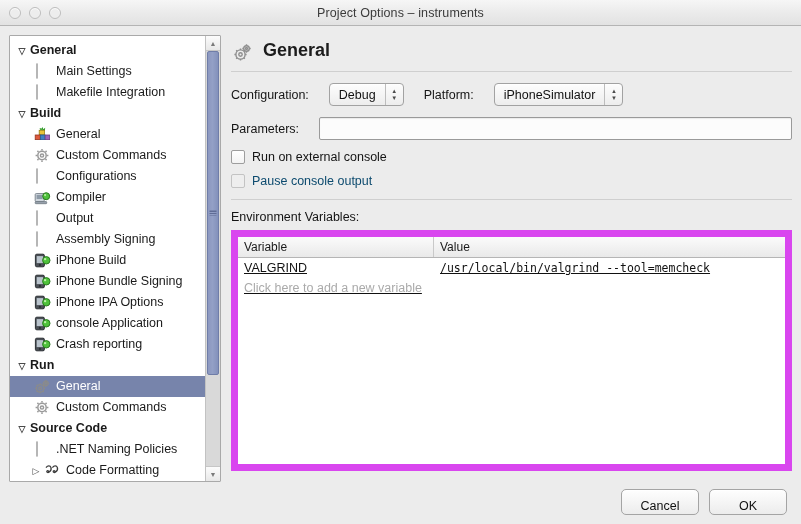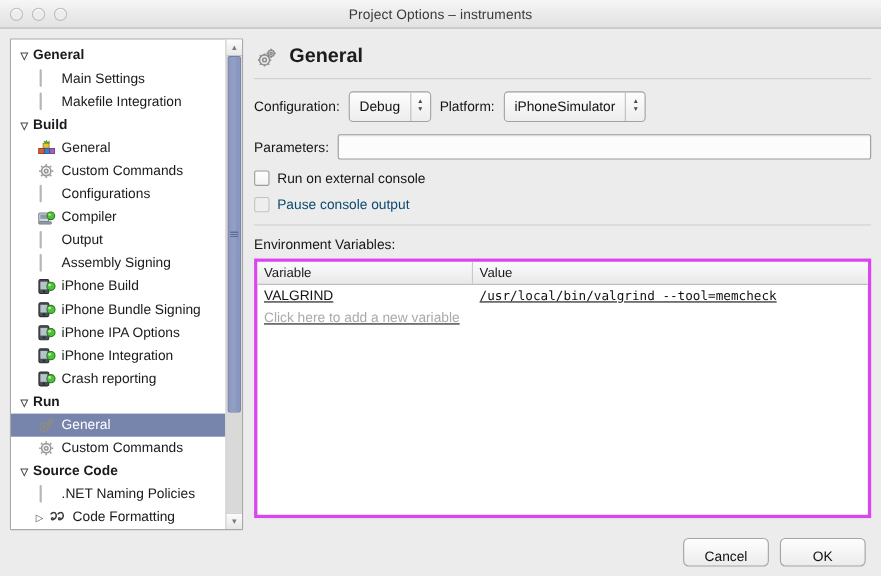--- a/index.html
+++ b/index.html
@@ -159,30 +159,30 @@
     font-size: 18px; font-weight: bold; color: #1c1c1c;
     line-height: 1;
   }
   .hrule {
     height: 1px; background: #cfcfcf;
     margin: 6px 0 0 0;
   }
 
   .row {
     display: flex; align-items: center;
-    gap: 8px;
+    gap: 20px;
     margin-top: 11px;
     font-size: 12.5px; color: #1a1a1a;
   }
   .row .lab { color: #151515; }
 
   
   .combo {
     display: inline-flex; align-items: stretch;
-    height: 28px;
+    height: 23px;
     background: linear-gradient(to bottom,#fdfdfd,#ededed);
     border: 1px solid #a2a2a2;
     border-radius: 4px;
     box-shadow: 0 1px 0 rgba(255,255,255,.7) inset;
     overflow: hidden;
     cursor: default;
   }
   .combo .val {
     padding: 0 9px;
     display: flex; align-items: center;
@@ -236,21 +236,21 @@
     margin-top: 10px;
     font-size: 12.5px; color: #141414;
   }
 
   
   .table {
     margin-top: 6px;
     flex: 1 1 auto;
     min-height: 0;
     background: #ffffff;
-    border: 3px solid #d946ef;
+    border: 7px solid #d946ef;
     display: flex; flex-direction: column;
     overflow: hidden;
     margin-bottom: 9px;
   }
   .thead {
     display: flex;
     height: 21px; flex: 0 0 21px;
     background: linear-gradient(to bottom,#fbfbfb,#e9e9e9);
     border-bottom: 1px solid #b5b5b5;
     font-size: 12px; color: #1a1a1a;
@@ -409,21 +409,21 @@
           </div>
           <div class="node">
             <span class="indent"></span>
             <span class="ico"><svg width="17" height="15" viewBox="0 0 17 15">
                 <rect x="1.4" y="1.2" width="9" height="12.6" rx="1.4" fill="#4a4f55" stroke="#2a2e33" stroke-width="1"></rect>
                 <rect x="2.7" y="3.1" width="6.4" height="7" fill="#b9c3cc"></rect>
                 <circle cx="5.9" cy="11.9" r="1.1" fill="#2a2e33"></circle>
                 <circle cx="12.3" cy="7.3" r="3.7" fill="#4fc23c" stroke="#2a7a1f" stroke-width="1"></circle>
                 <circle cx="11.1" cy="6.1" r="1.2" fill="#bdf2a8"></circle>
               </svg></span>
-            <span class="lbl">iPhone Integration</span>
+            <span class="lbl">console Application</span>
           </div>
           <div class="node">
             <span class="indent"></span>
             <span class="ico"><svg width="17" height="15" viewBox="0 0 17 15">
                 <rect x="1.4" y="1.2" width="9" height="12.6" rx="1.4" fill="#4a4f55" stroke="#2a2e33" stroke-width="1"></rect>
                 <rect x="2.7" y="3.1" width="6.4" height="7" fill="#b9c3cc"></rect>
                 <circle cx="5.9" cy="11.9" r="1.1" fill="#2a2e33"></circle>
                 <circle cx="12.3" cy="7.3" r="3.7" fill="#4fc23c" stroke="#2a7a1f" stroke-width="1"></circle>
                 <circle cx="11.1" cy="6.1" r="1.2" fill="#bdf2a8"></circle>
               </svg></span>

